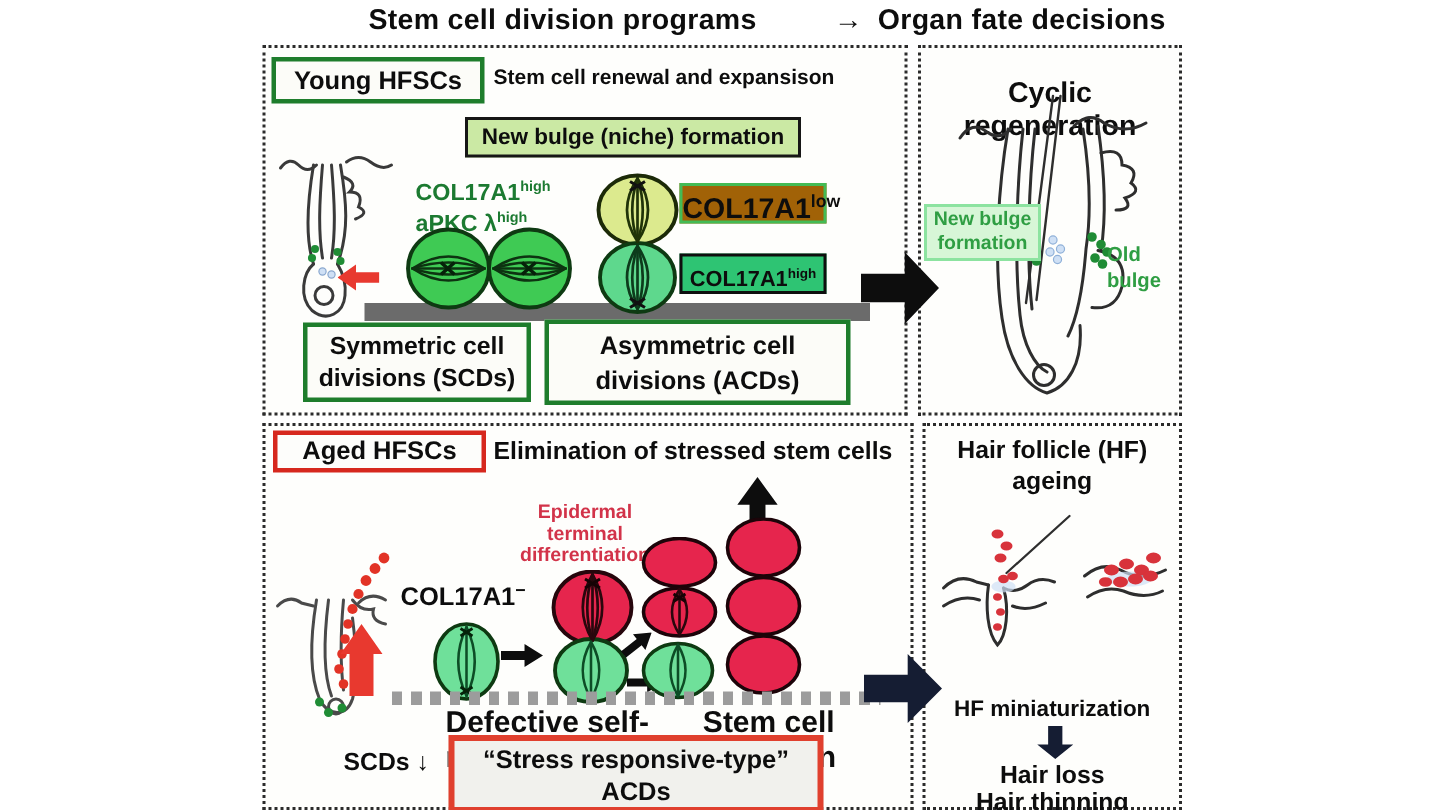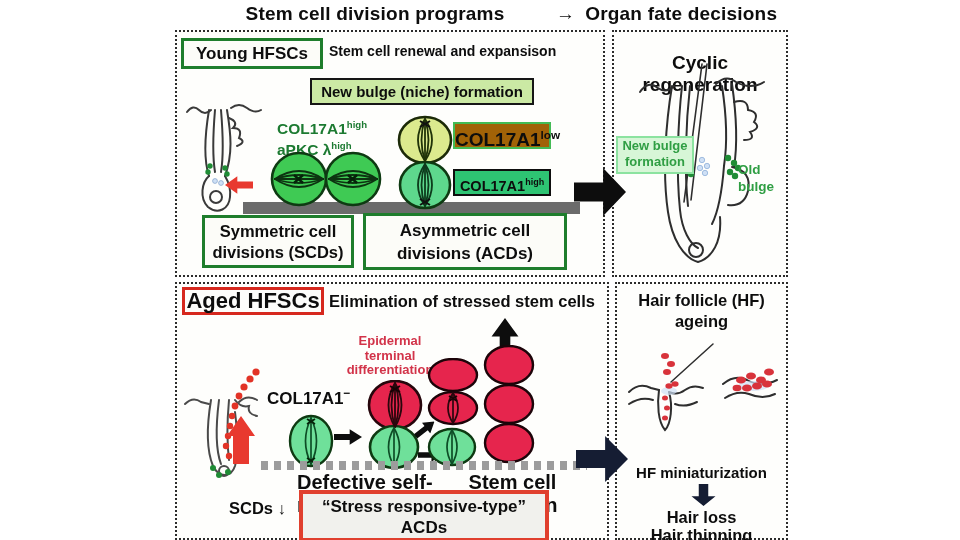--- a/index.html
+++ b/index.html
@@ -185,21 +185,21 @@
     </div>
     <div class="abs bulgetext" style="left:124px;top:129px;font-size:13.5px;line-height:17px;">
       <div>Old</div>
       <div>bulge</div>
     </div>
   </div>
 
   <div class="abs arrow-right black" style="left:574px;top:167px;width:52px;height:50px;z-index:5;"></div>
 
   <div class="panel" style="left:175px;top:282px;width:434px;height:258px;">
-    <div class="abs rbox" style="left:5px;top:3px;width:142px;height:28px;font-size:22px;line-height:22px;">Aged HFSCs</div>
+    <div class="abs rbox" style="left:5px;top:3px;width:142px;height:28px;font-size:17px;line-height:22px;">Aged HFSCs</div>
     <div class="abs" style="left:152px;top:8px;font-size:16.5px;">Elimination of stressed stem cells</div>
 
     <div class="abs arrow-up black" style="left:314px;top:34px;width:28px;height:42px;"></div>
 
     <div class="abs ctr redtext" style="left:156px;top:50px;width:114px;font-size:13px;line-height:14.5px;">
       <div>Epidermal</div>
       <div>terminal</div>
       <div>differentiation</div>
     </div>
 

